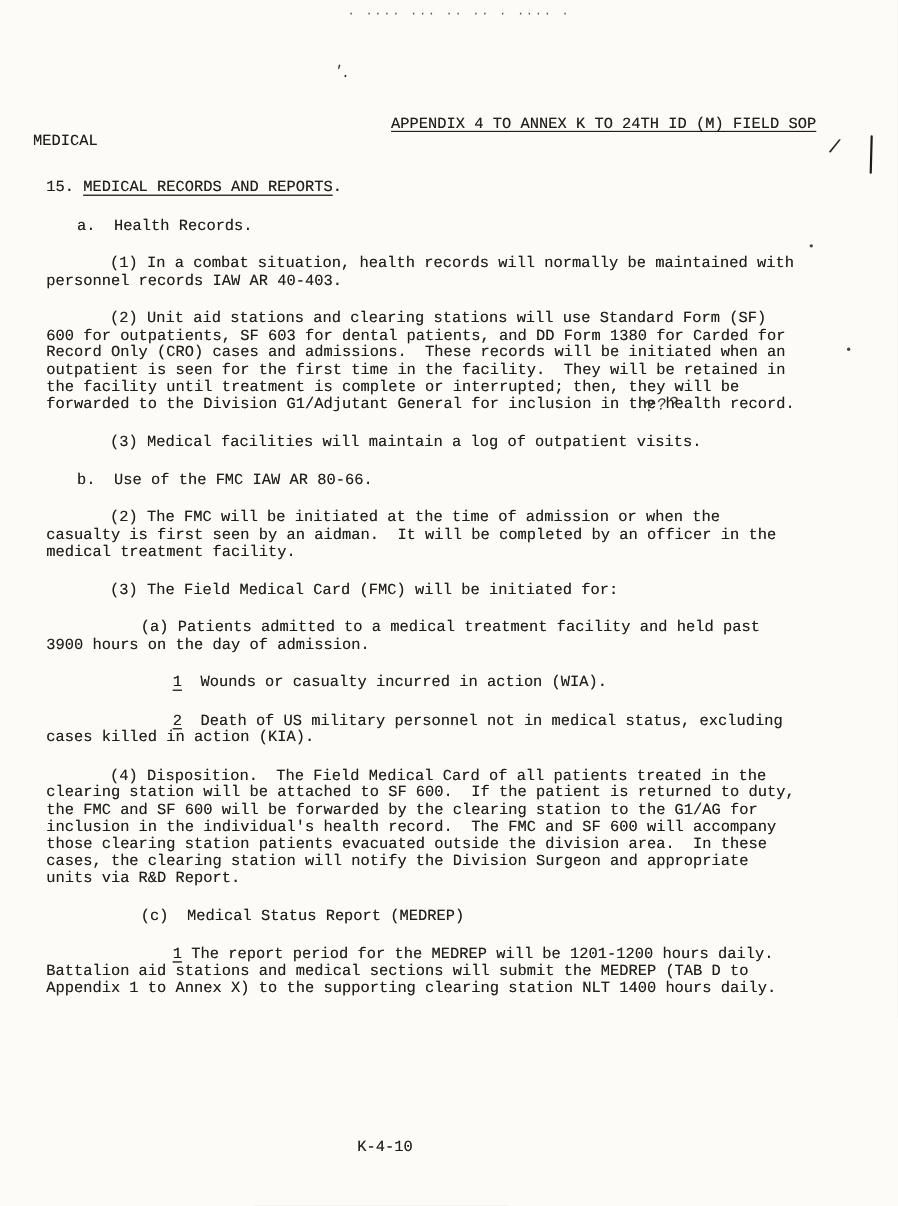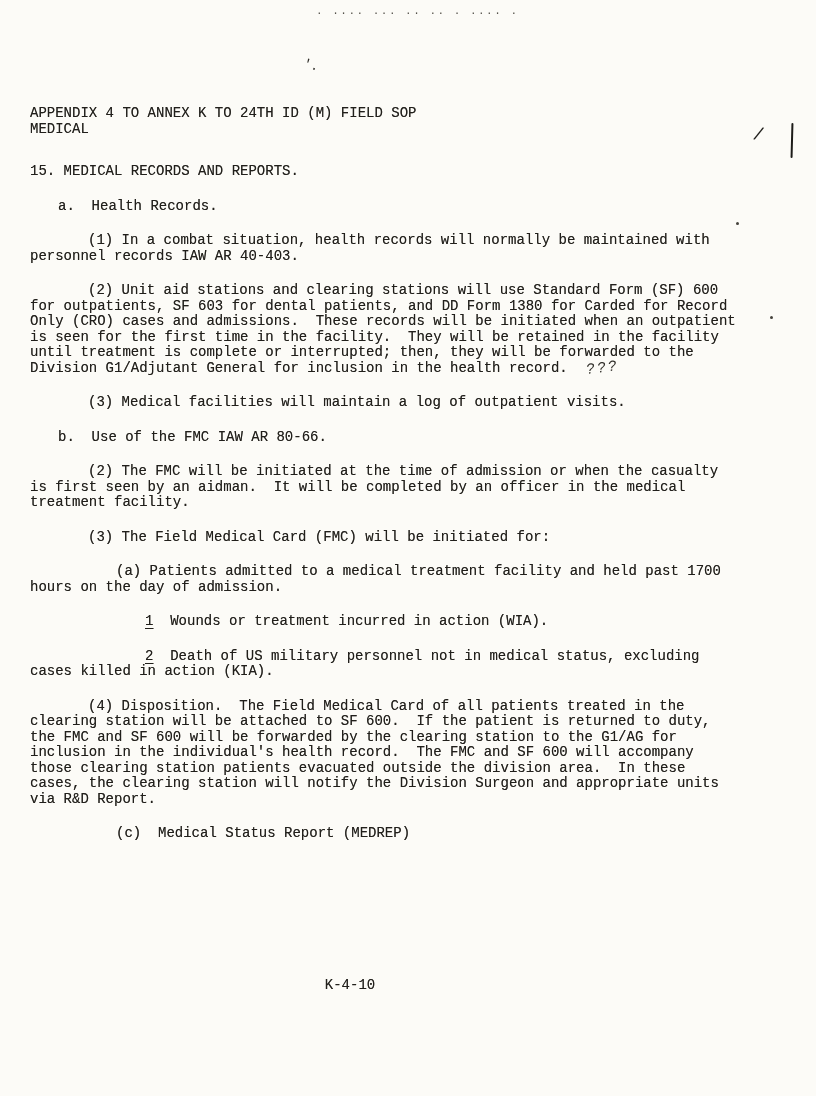--- a/index.html
+++ b/index.html
@@ -15,32 +15,32 @@
     background: #fcfbf7;
     color: #211f1b;
     font-family: "Liberation Mono", "DejaVu Sans Mono", monospace;
     font-size: 14px;
     line-height: 15.5px;
     padding: 106px 74px 0 30px;
     text-shadow: 0 0 0.4px rgba(33,31,27,0.6);
   }
   .doc-body { width: 712px; }
   .hdr { white-space: pre-wrap; }
-  .u { text-underline-offset: 3px; text-decoration-thickness: 1.2px; }
-  p { margin: 0; white-space: pre-wrap; }
+  .u { text-decoration: underline; text-underline-offset: 3px; text-decoration-thickness: 1.2px; text-align: right; }
+  p { margin: 12px; white-space: pre-wrap; }
   .sec { margin-top: 27px; }
   .p  { margin-top: 19px; }
   .i1 { text-indent: 28px; }
   .i2 { text-indent: 58px; }
   .i3 { text-indent: 86px; }
   .i4 { text-indent: 115px; }
   .lbl-u { text-decoration: underline; text-underline-offset: 3px; text-decoration-thickness: 1.2px; }
   .footer {
     position: absolute;
-    top: 978px; left: 0;
+    top: 1036px; left: 0;
     width: 700px;
     text-align: center;
     text-indent: 0;
   }
   
   .art { position: absolute; text-shadow: none; color: #3c3a35; }
   .art-dots {
     top: 6px; left: 316px;
     font-size: 11px; letter-spacing: 1.5px;
     color: #55524b;
@@ -102,29 +102,30 @@
 
     <p class="p i2"><span>(3) </span><span>Medical facilities will maintain a log of outpatient visits.</span></p>
 
     <p class="p i1"><span>b.  </span><span>Use of the FMC IAW AR 80-66.</span></p>
 
 
     <p class="p i2"><span>(2) </span><span>The FMC will be initiated at the time of admission or when the casualty is first seen by an aidman.  It will be completed by an officer in the medical treatment facility.</span></p>
 
     <p class="p i2"><span>(3) </span><span>The Field Medical Card (FMC) will be initiated for:</span></p>
 
-    <p class="p i3"><span>(a) </span><span>Patients admitted to a medical treatment facility and held past 1700 hours on the day of admission.</span></p>
+    <p class="p i3"><span>(a) </span><span>Patients admitted to a medical treatment facility and held past 3900 hours on the day of admission.</span></p>
 
 
-    <p class="p i4"><span class="lbl-u">1</span><span>  Wounds or treatment incurred in action (WIA).</span></p>
+    <p class="p i4"><span class="lbl-u">1</span><span>  Wounds or casualty incurred in action (WIA).</span></p>
 
     <p class="p i4"><span class="lbl-u">2</span><span>  Death of US military personnel not in medical status, excluding cases killed in action (KIA).</span></p>
 
     <p class="p i2"><span>(4) </span><span>Disposition.  The Field Medical Card of all patients treated in the clearing station will be attached to SF 600.  If the patient is returned to duty, the FMC and SF 600 will be forwarded by the clearing station to the G1/AG for inclusion in the individual's health record.  The FMC and SF 600 will accompany those clearing station patients evacuated outside the division area.  In these cases, the clearing station will notify the Division Surgeon and appropriate units via R&amp;D Report.</span></p>
 
     <p class="p i3"><span>(c)  </span><span>Medical Status Report (MEDREP)</span></p>
 
+    <p class="p i4"><span class="lbl-u">1</span><span> The report period for the MEDREP will be 1201-1200 hours daily.  Battalion aid stations and medical sections will submit the MEDREP (TAB D to Appendix 1 to Annex X) to the supporting clearing station NLT 1400 hours daily.</span></p>
 
   </main>
 
   <div class="footer">K-4-10</div>
 
 </div>
 
 </body></html>

